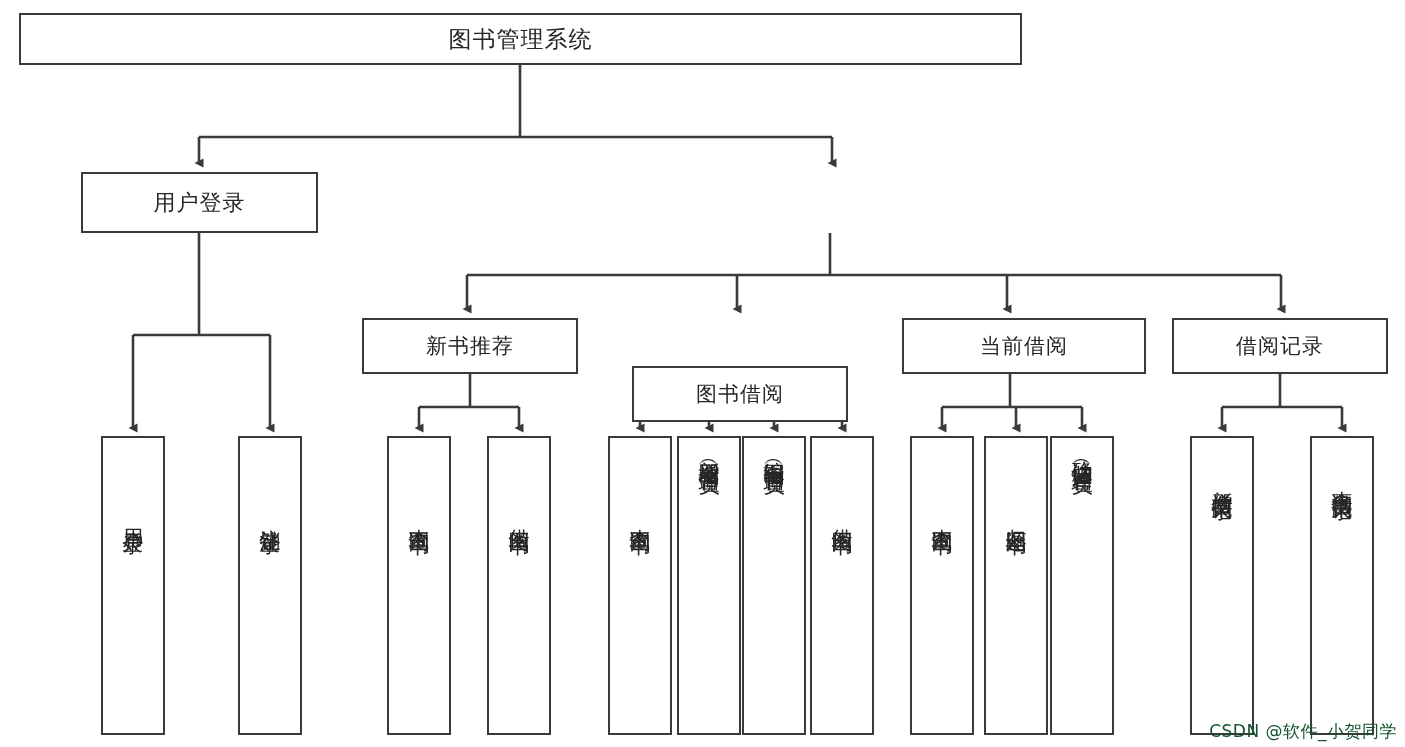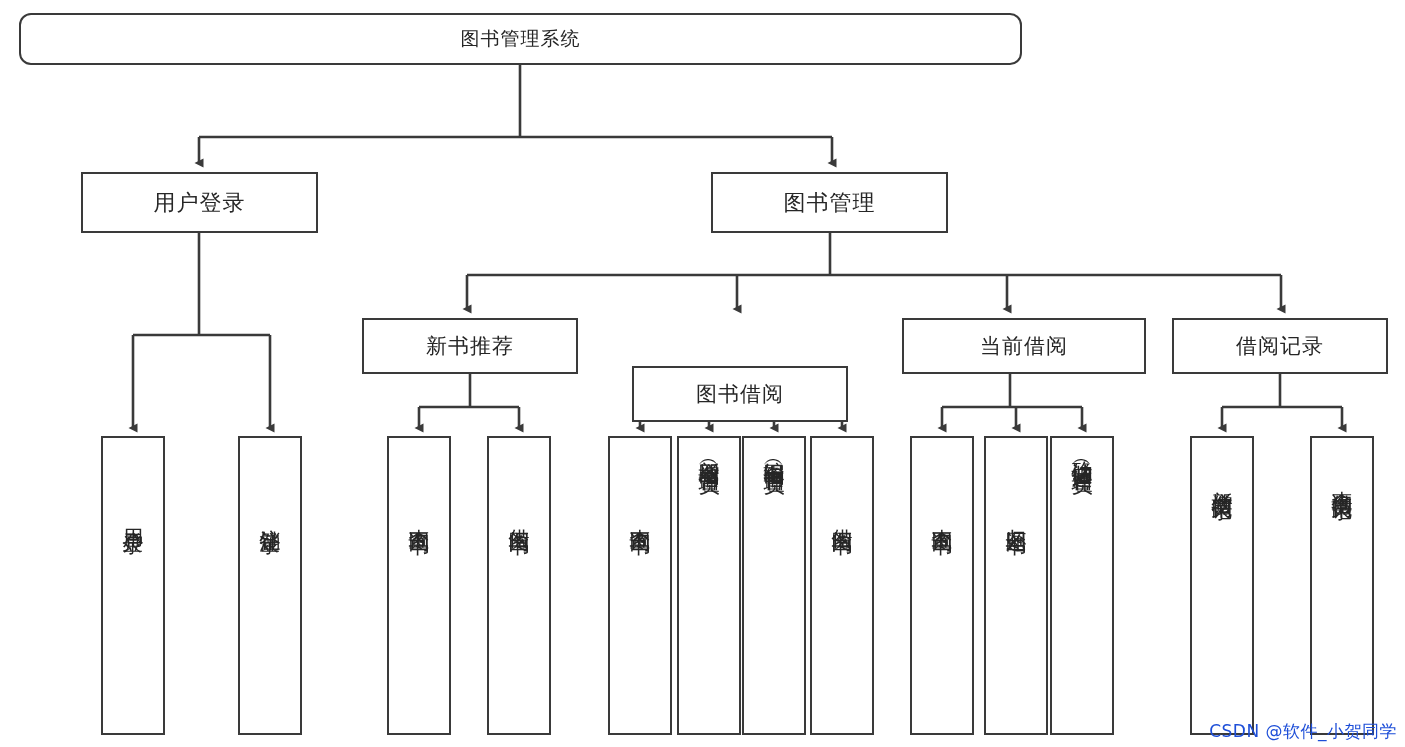--- a/index.html
+++ b/index.html
@@ -30,22 +30,21 @@
     box-sizing: border-box;
     background: #ffffff;
     border: 2px solid #3a3a3a;
     display: flex;
     align-items: center;
     justify-content: center;
     color: #262626;
     z-index: 2;
   }
   .node.root {
-    font-size: 19px;
-    border-radius: 12px;
+    font-size: 23px;
   }
   .node.lvl1 {
     font-size: 22px;
   }
   .node.lvl2 {
     font-size: 21px;
     font-family: Liberation Mono, monospace;
   }
   .node.leaf {
     font-size: 21px;
@@ -63,21 +62,21 @@
   }
   .htext {
     white-space: nowrap;
     letter-spacing: 1px;
   }
   .watermark {
     position: absolute;
     right: 8px;
     bottom: 4px;
     font-size: 17px;
-    color: #1d4ed8;
+    color: #14532d;
     letter-spacing: 0.5px;
     z-index: 5;
     white-space: nowrap;
   }
 </style>
 </head>
 <body>
 
 <div id="canvas">
 
@@ -131,23 +130,20 @@
     </g>
   </svg>
 
   <div class="node root" style="left:19px; top:13px; width:1003px; height:52px;">
     <span class="htext">图书管理系统</span>
   </div>
 
   <div class="node lvl1" style="left:81px; top:172px; width:237px; height:61px;">
     <span class="htext">用户登录</span>
   </div>
-  <div class="node lvl1" style="left:711px; top:172px; width:237px; height:61px;">
-    <span class="htext">图书管理</span>
-  </div>
 
   <div class="node lvl2" style="left:362px; top:318px; width:216px; height:56px;">
     <span class="htext">新书推荐</span>
   </div>
   <div class="node lvl2" style="left:632px; top:318px; width:216px; height:56px;margin-top:48px;">
     <span class="htext">图书借阅</span>
   </div>
   <div class="node lvl2" style="left:902px; top:318px; width:244px; height:56px;">
     <span class="htext">当前借阅</span>
   </div>

